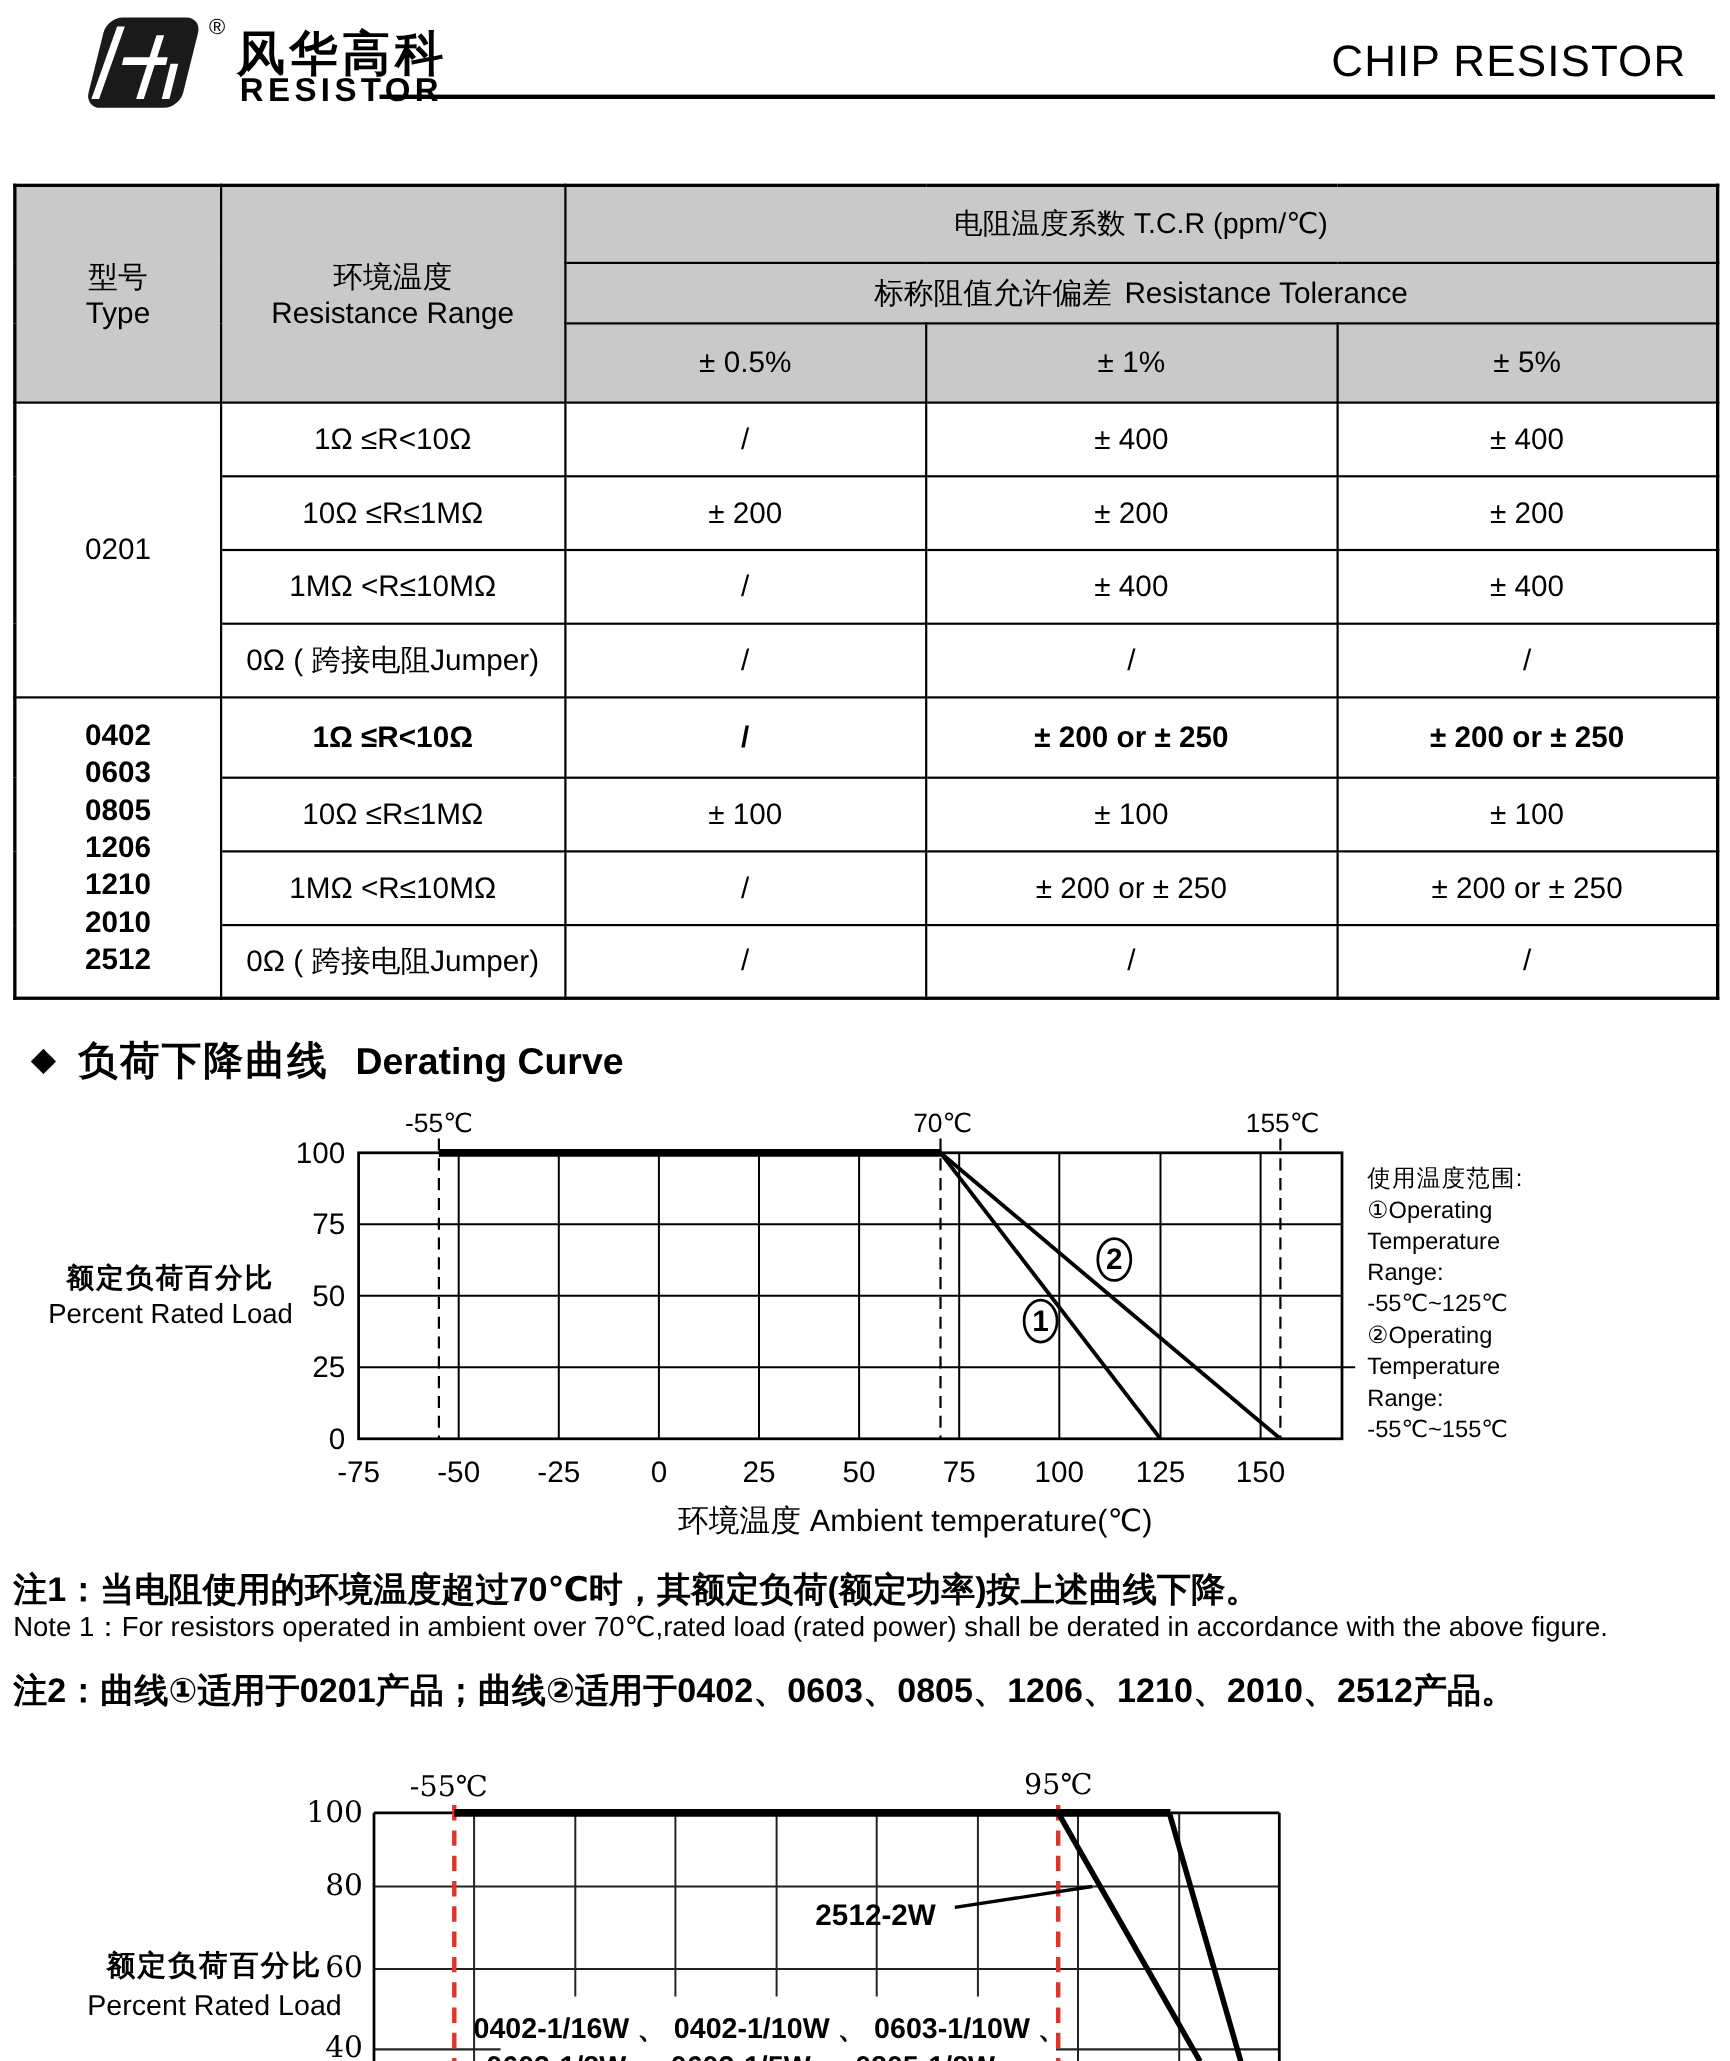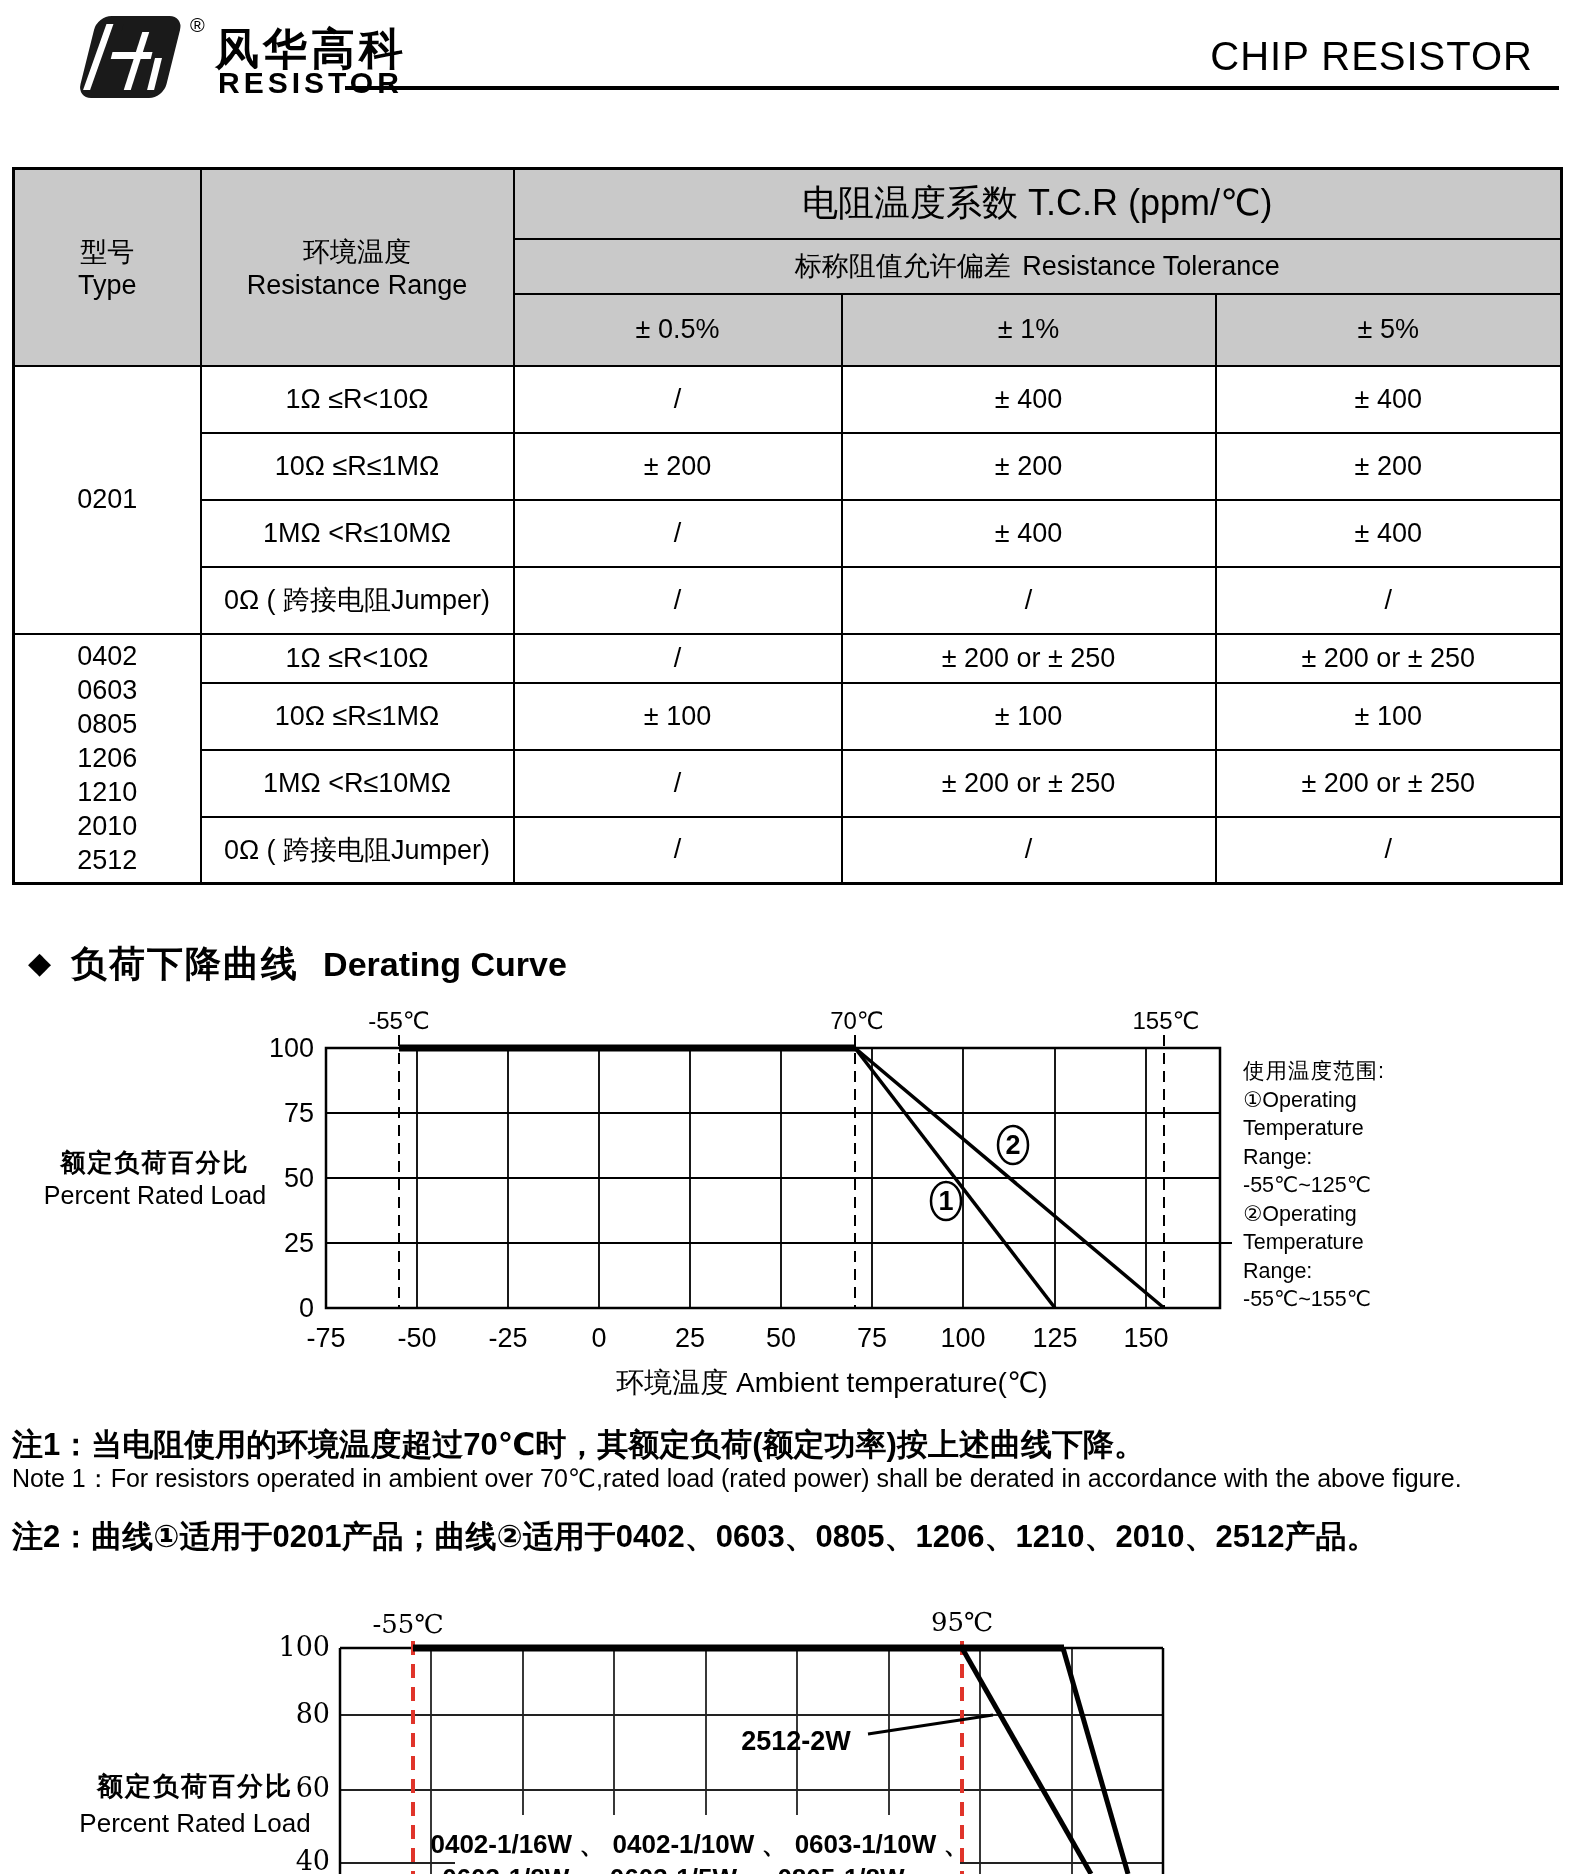--- a/index.html
+++ b/index.html
@@ -71,21 +71,21 @@
     <tbody>
         <tr class="hdr" style="height:70px;">
       <td rowspan="3">
         <div>型号</div>
         <div>Type</div>
       </td>
       <td rowspan="3">
         <div>环境温度</div>
         <div>Resistance Range</div>
       </td>
-      <td colspan="3" style="font-size:36px;">电阻温度系数  T.C.R  (ppm/℃)</td>
+      <td colspan="3" style="font-size:26px;">电阻温度系数  T.C.R  (ppm/℃)</td>
     </tr>
     <tr class="hdr" style="height:55px;">
       <td colspan="3">
         <span class="hdr2" style="font-weight:normal;">标称阻值允许偏差</span>
         <span class="hdr2" style="margin-left:4px;">Resistance Tolerance</span>
       </td>
     </tr>
     <tr class="hdr" style="height:72px;font-size:26px;">
       <td>± 0.5%</td>
       <td>± 1%</td>
@@ -111,21 +111,21 @@
       <td>± 400</td>
       <td>± 400</td>
     </tr>
     <tr style="height:67px;">
       <td>0Ω (  跨接电阻Jumper)</td>
       <td>/</td>
       <td>/</td>
       <td>/</td>
     </tr>
 
-    <tr style="height:49px;">
+    <tr style="height:73px;font-weight:bold;">
       <td rowspan="4" class="thick-top codes">
         <div>0402</div>
         <div>0603</div>
         <div>0805</div>
         <div>1206</div>
         <div>1210</div>
         <div>2010</div>
         <div>2512</div>
       </td>
       <td class="thick-top">1Ω ≤R&lt;10Ω</td>

